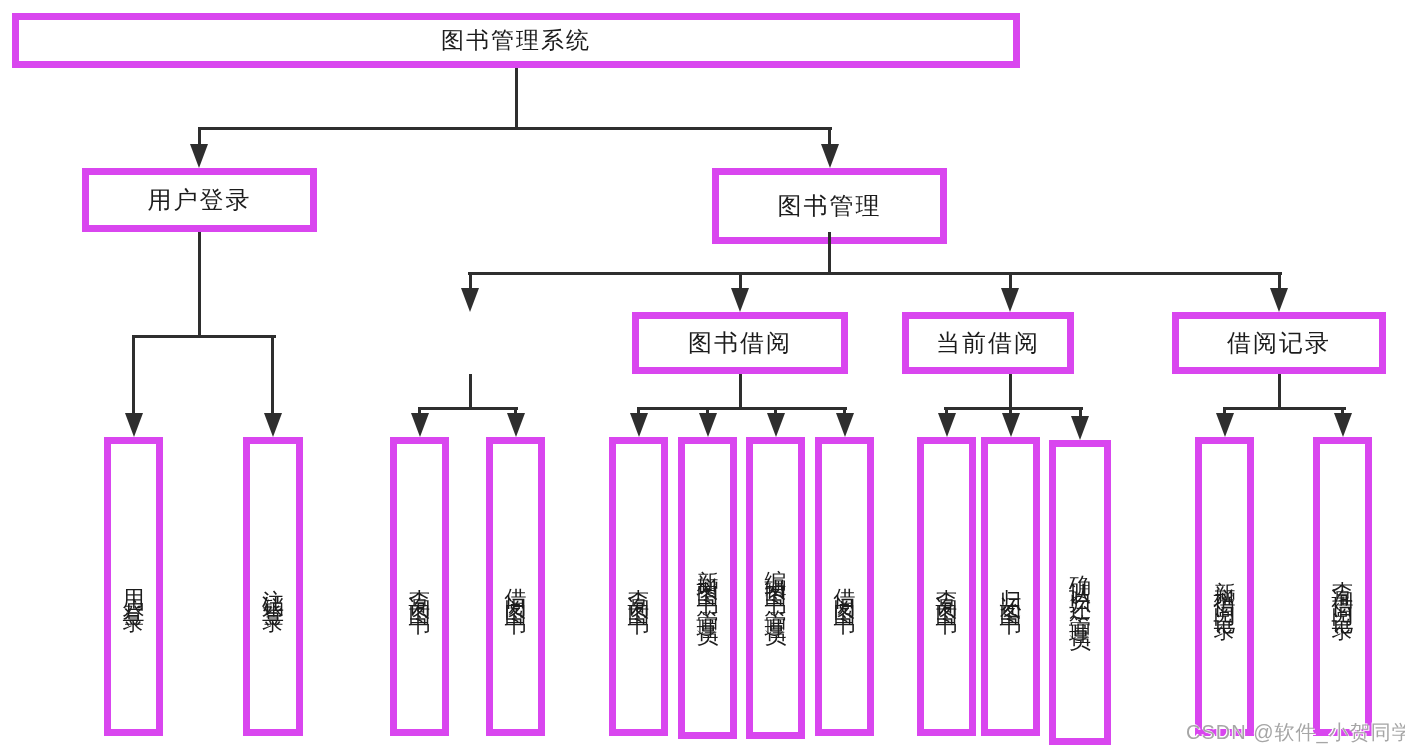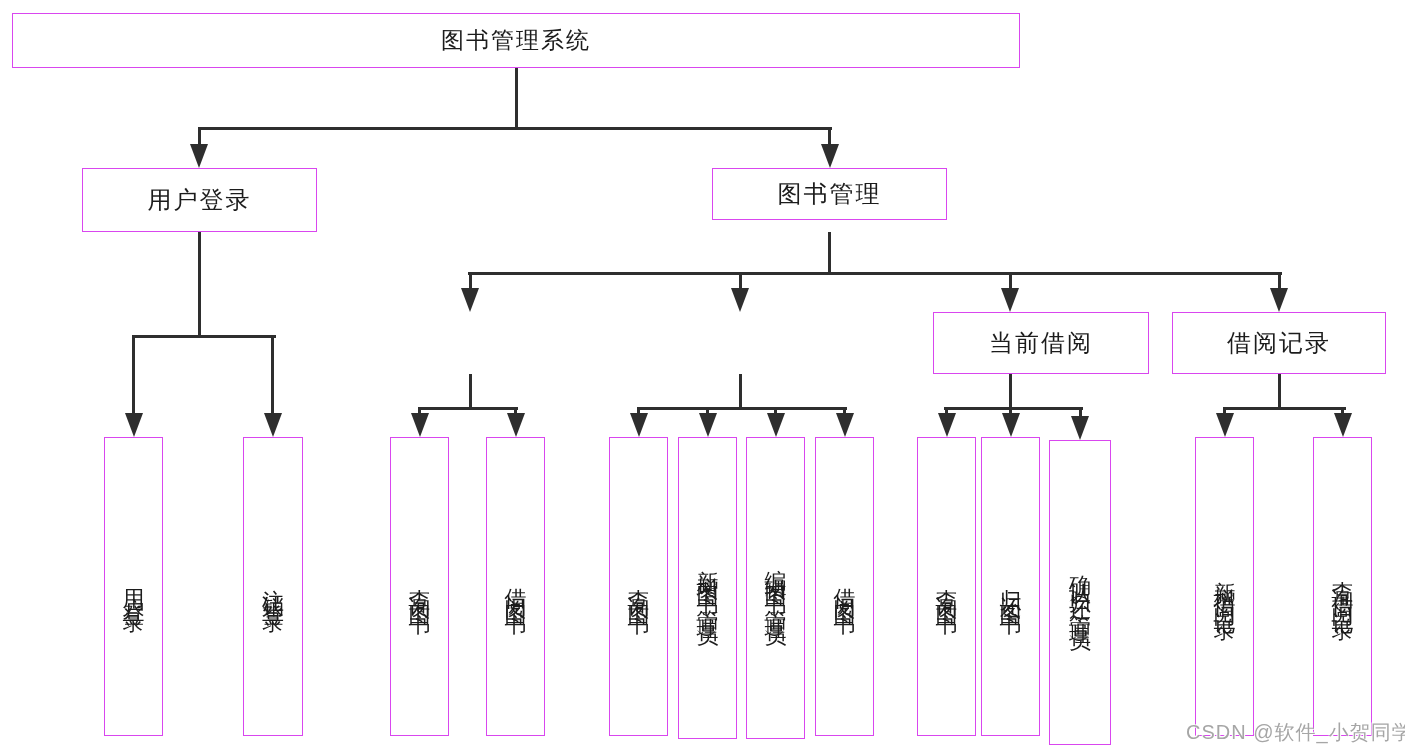--- a/index.html
+++ b/index.html
@@ -7,21 +7,21 @@
     position: relative;
     width: 1405px;
     height: 747px;
     background: #ffffff;
     font-family: "Liberation Sans", sans-serif;
     overflow: hidden;
   }
   .node {
     position: absolute;
     box-sizing: border-box;
-    border: 1px solid #d946ef;
+    border: 7px solid #d946ef;
     background: #ffffff;
     display: flex;
     align-items: center;
     justify-content: center;
     color: #1c1c1c;
   }
   .h-node { font-size: 24px; letter-spacing: 2px; font-weight: 400; }
   .root-node { font-size: 23px; }
   .v-node {
     writing-mode: vertical-rl;
@@ -57,23 +57,24 @@
   }
 </style>
 </head>
 <body>
 
 <div class="canvas">
 
   <div class="node h-node root-node" style="left:12px; top:13px; width:1008px; height:55px;">图书管理系统</div>
 
   <div class="node h-node" style="left:82px; top:168px; width:235px; height:64px;">用户登录</div>
-  <div class="node h-node" style="left:712px; top:168px; width:235px; height:52px;">图书管理</div>
+  <div class="node h-node" style="left:712px; top:168px; width:235px; height:76px;">图书管理</div>
 
-  <div class="node h-node" style="left:902px; top:312px; width:216px; height:62px;margin-left:31px;">当前借阅</div>
+  <div class="node h-node" style="left:632px; top:312px; width:216px; height:62px;">图书借阅</div>
+  <div class="node h-node" style="left:902px; top:312px; width:172px; height:62px;">当前借阅</div>
   <div class="node h-node" style="left:1172px; top:312px; width:214px; height:62px;">借阅记录</div>
 
   <div class="node v-node" style="left:104px; top:437px; width:59px; height:299px;">用户登录</div>
   <div class="node v-node" style="left:243px; top:437px; width:60px; height:299px;">注销登录</div>
 
   <div class="node v-node" style="left:390px; top:437px; width:59px; height:299px;">查询图书</div>
   <div class="node v-node" style="left:486px; top:437px; width:59px; height:299px;">借阅图书</div>
 
   <div class="node v-node" style="left:609px; top:437px; width:59px; height:299px;">查询图书</div>
   <div class="node v-node" style="left:678px; top:437px; width:59px; height:302px;">新增图书（管理员）</div>

